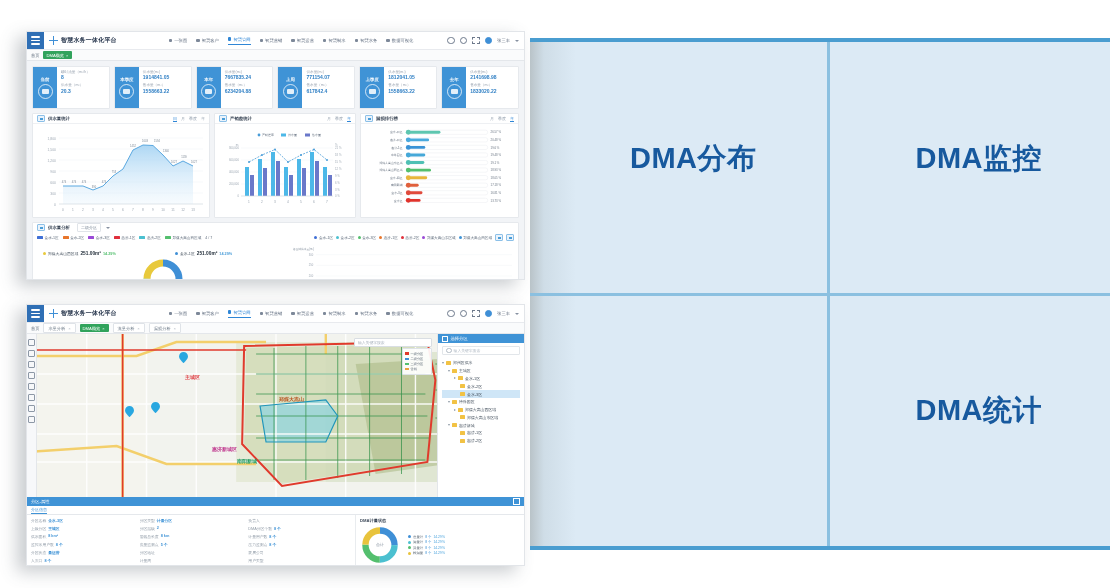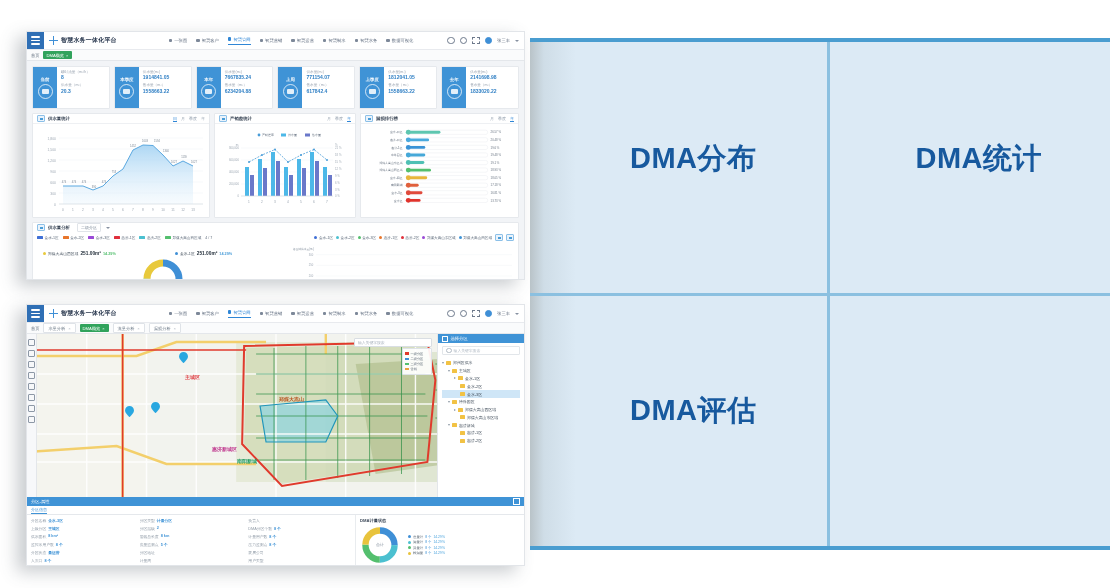--- a/index.html
+++ b/index.html
@@ -1062,22 +1062,22 @@
         </div>
       </div>
     </div>
   </div>
 
   <div class="feature-panel">
     <div class="feature-cell col-left">
       <h2 class="feature-title">DMA分布</h2>
     </div>
     <div class="feature-cell">
+      <h2 class="feature-title">DMA监控</h2>
+    </div>
+    <div class="feature-cell col-left">
+    </div>
+    <div class="feature-cell">
       <h2 class="feature-title">DMA统计</h2>
     </div>
-    <div class="feature-cell col-left">
-      <h2 class="feature-title">DMA评估</h2>
-    </div>
-    <div class="feature-cell">
-    </div>
   </div>
 
 </div>
 
 </body></html>

